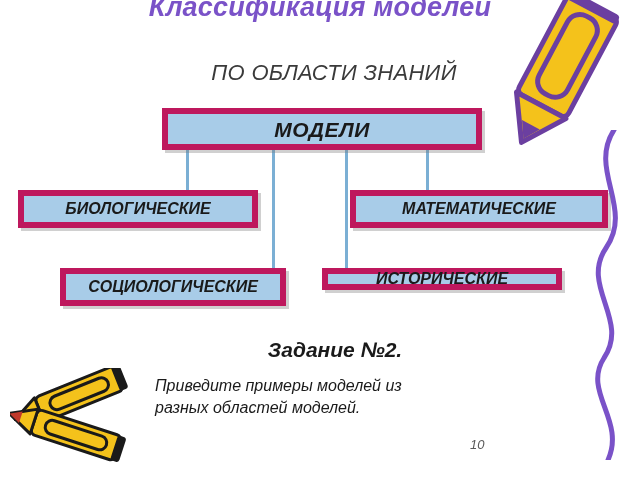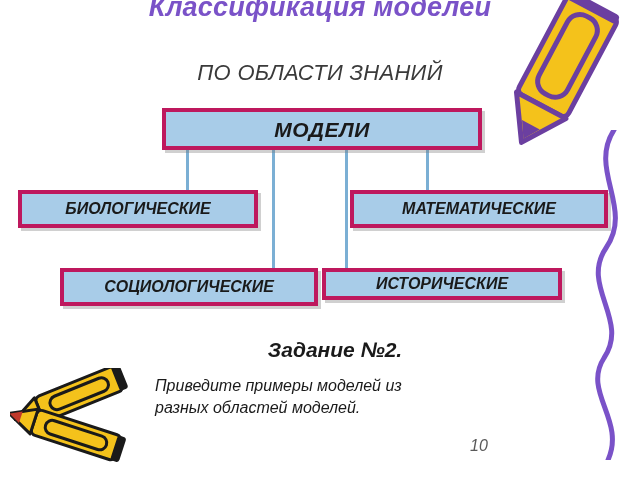--- a/index.html
+++ b/index.html
@@ -32,34 +32,34 @@
     width: 500px;
     text-align: center;
     font-size: 27px;
     font-weight: bold;
     color: #7A52C8;
     line-height: 1.12;
     letter-spacing: 0.2px;
   }
   .title-sub {
     position: absolute;
-    left: 70px;
+    left: 84px;
     top: 60px;
     width: 500px;
     text-align: center;
     font-size: 22px;
     color: #3A3A3A;
     letter-spacing: 0.3px;
   }
 
   
   .nodebox {
     position: absolute;
     background: #A8CCE8;
-    border: 4px solid #be185d;
+    border: 6px solid #be185d;
     box-shadow: 3px 3px 0 rgba(120,120,120,0.35);
     display: flex;
     align-items: center;
     justify-content: center;
     font-weight: bold;
     color: #1A1A1A;
     box-sizing: border-box;
   }
   .nodebox span { display: block; line-height: 1; }
 
@@ -74,26 +74,26 @@
     width: 240px; height: 38px;
     font-size: 16px;
   }
   #box-math {
     left: 350px; top: 190px;
     width: 258px; height: 38px;
     font-size: 16px;
   }
   #box-soc {
     left: 60px; top: 268px;
-    width: 258px; height: 38px;
+    width: 226px; height: 38px;
     font-size: 16px;
   }
   #box-hist {
     left: 322px; top: 268px;
-    width: 240px; height: 32px;
+    width: 240px; height: 22px;
     font-size: 16px;
   }
 
   
   .connector {
     position: absolute;
     background: #7BAFD4;
   }
 
   
@@ -113,21 +113,21 @@
     top: 375px;
     width: 300px;
     font-size: 16px;
     color: #1A1A1A;
     line-height: 1.35;
   }
   .page-number {
     position: absolute;
     left: 470px;
     top: 437px;
-    font-size: 16px;
+    font-size: 13px;
     color: #5A5A5A;
   }
 
   
   .deco { position: absolute; }
   #pencil-top { left: 470px; top: -20px; width: 180px; height: 180px; }
   #pencils-bottom { left: 10px; top: 368px; width: 145px; height: 95px; }
   #squiggle { left: 580px; top: 130px; width: 60px; height: 330px; }
 </style>
 </head>

